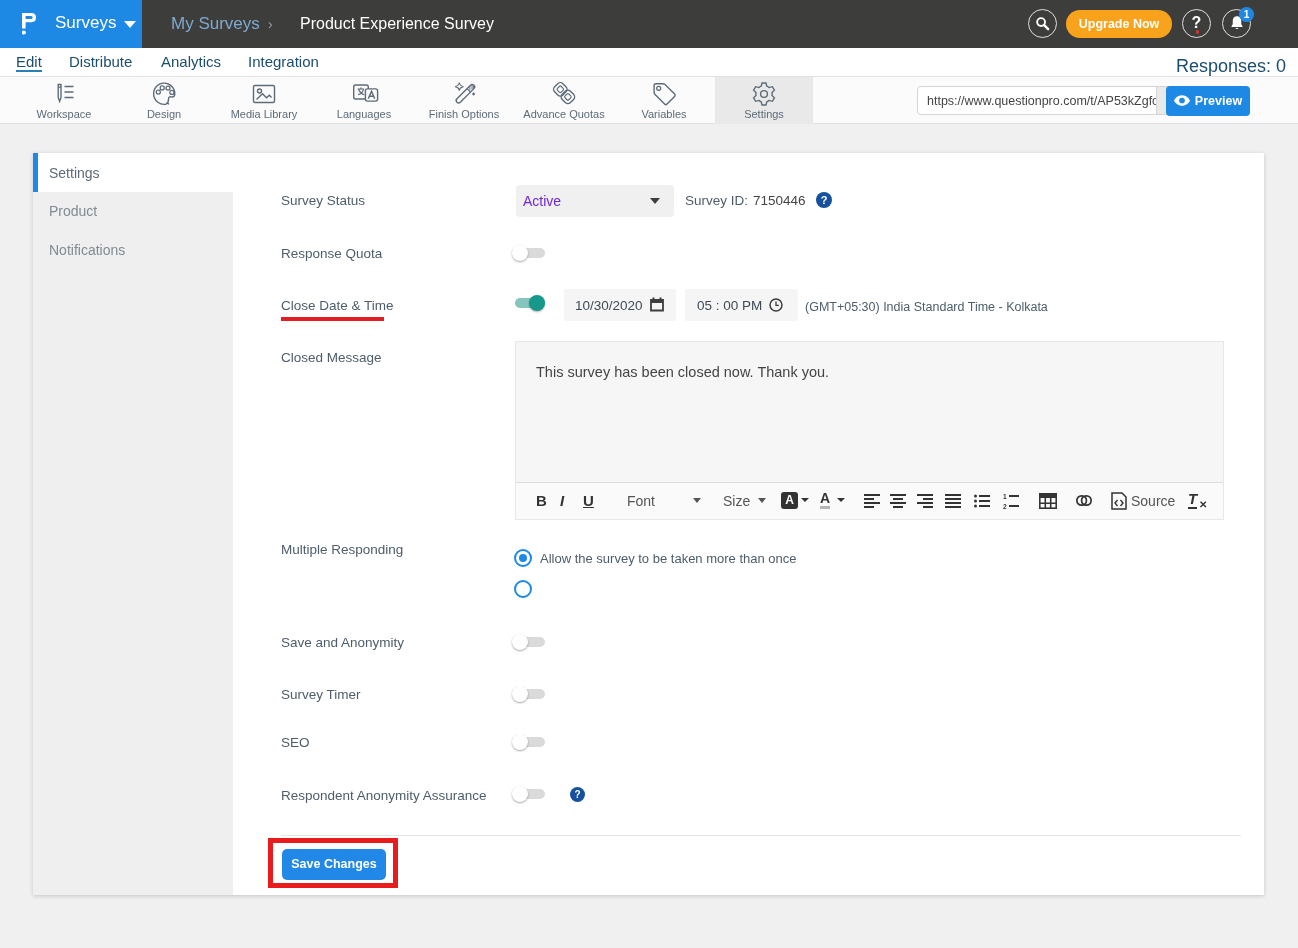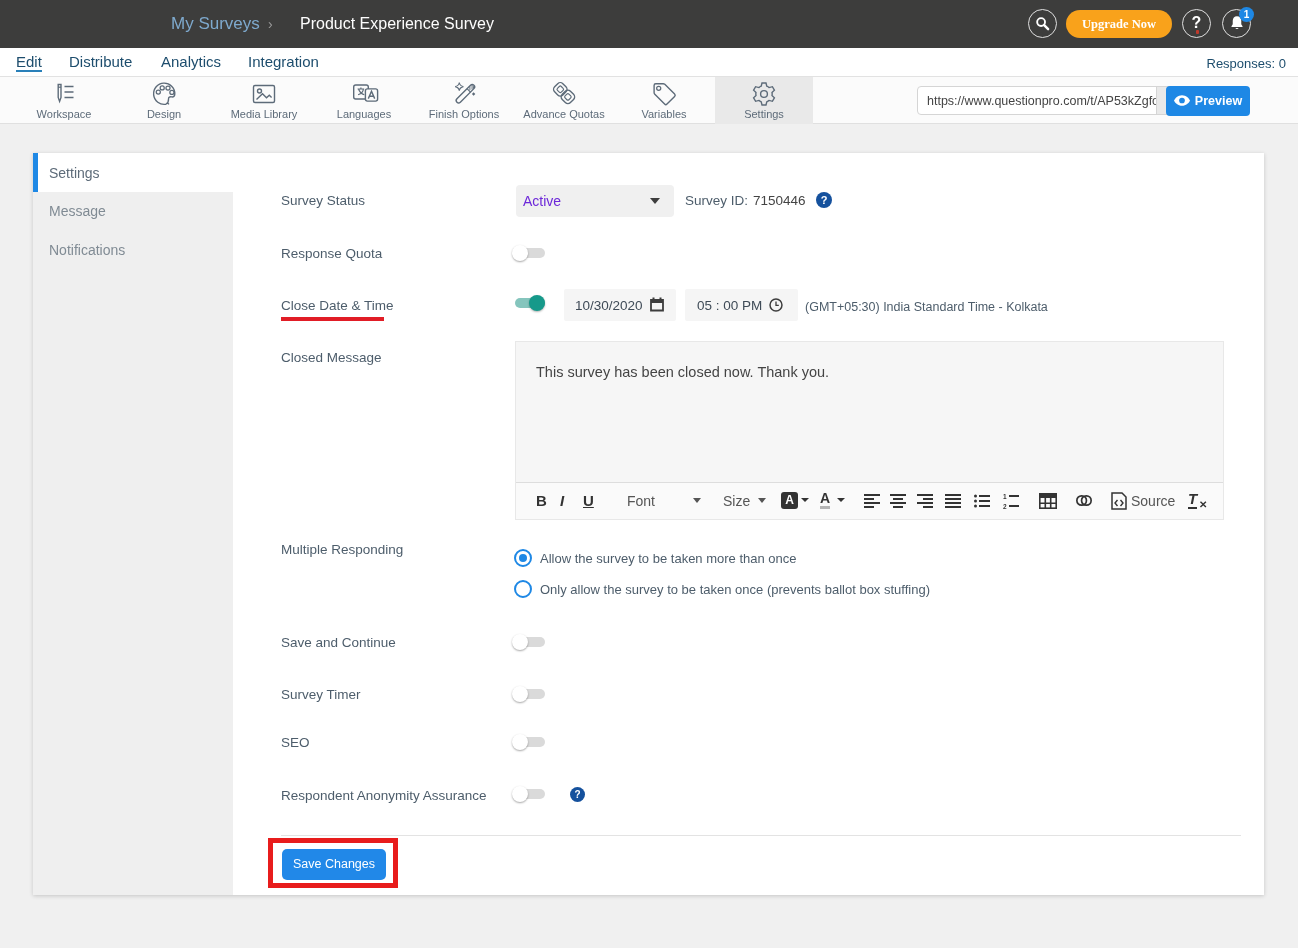--- a/index.html
+++ b/index.html
@@ -9,28 +9,28 @@
 
 
 .header { position:absolute; left:0; top:0; width:1298px; height:48px; background:#3d3d3c; }
 .logo { position:absolute; left:0; top:0; width:142px; height:48px; background:#1e88e5; }
 .logo-text { position:absolute; left:55px; top:13px; color:#fff; font-size:17px; }
 .logo-caret { position:absolute; left:124px; top:21px; width:0; height:0; border-left:6.5px solid transparent; border-right:6.5px solid transparent; border-top:7px solid #fff; }
 .crumb1 { position:absolute; left:171px; top:14px; color:#7ea9cd; font-size:17px; }
 .crumb-sep { position:absolute; left:268px; top:16px; color:#9a9a9a; font-size:14px; }
 .crumb2 { position:absolute; left:300px; top:15px; color:#fdfdfd; font-size:16px; }
 .hicon { position:absolute; top:9px; width:29px; height:29px; border:1.5px solid #e0e0e0; border-radius:50%; color:#fff; text-align:center; }
-.upgrade { position:absolute; left:1066px; top:10px; width:106px; height:28px; background:#f9a21b; border-radius:14px; color:#fff; font-size:12.5px; font-weight:bold; text-align:center; line-height:28px;font-family:Liberation Serif, serif; }
+.upgrade { position:absolute; left:1066px; top:10px; width:106px; height:28px; background:#f9a21b; border-radius:14px; color:#fff; font-size:12.5px; font-weight:bold; text-align:center; line-height:28px; }
 .badge { position:absolute; left:1239px; top:7px; width:15px; height:15px; background:#1e88e5; border-radius:50%; color:#fff; font-size:10px; font-weight:bold; text-align:center; line-height:15px; }
 
 
 .tabrow { position:absolute; left:0; top:48px; width:1298px; height:29px; background:#fff; border-bottom:1px solid #e2e2e2; }
 .tab { position:absolute; top:7px; color:#1d4d6d; font-size:15px; line-height:14px; }
 .tab.active { border-bottom:2px solid #2980b9; padding-bottom:1px; }
-.responses { position:absolute; right:12px; top:8px; color:#1d4d6d; font-size:13px; }
+.responses { position:absolute; right:12px; top:8px; color:#1d4d6d; font-size:18px; }
 
 
 .toolbar { position:absolute; left:0; top:77px; width:1298px; height:47px; background:#fbfbfb; border-bottom:1px solid #e0e0e0; }
 .titem { position:absolute; top:0; width:98px; height:47px; text-align:center; }
 .titem.active { background:#e9e9e9; }
 .titem svg { position:absolute; top:1.5px; left:50%; transform:translateX(-50%); }
 .tlabel { position:absolute; top:31px; width:100%; font-size:11px; color:#5d6b79; }
 .urlbox { position:absolute; left:917px; top:9px; width:277px; height:29px; background:#fff; border:1px solid #d5d5d5; border-radius:4px; }
 .urltext { position:absolute; left:9px; top:7px; font-size:12.5px; color:#444; width:232px; overflow:hidden; white-space:nowrap; }
 .urlpencil { position:absolute; right:0; top:0; width:37px; height:27px; background:#e9e9e9; border-left:1px solid #d5d5d5; border-radius:0 3px 3px 0; text-align:center; }
@@ -57,28 +57,36 @@
 .editor { position:absolute; left:482px; top:188px; width:709px; height:179px; background:#f6f6f6; border:1px solid #e8e8e8; }
 .editor .msg { position:absolute; left:20px; top:22px; font-size:14.5px; color:#444; }
 .etoolbar { position:absolute; left:0; bottom:0; width:707px; height:37px; background:#fafafa; border-top:1px solid #ddd; }
 
 .radio { position:absolute; width:18px; height:18px; border-radius:50%; border:2px solid #1e88e5; background:#fff; }
 .radio.sel::after { content:""; position:absolute; left:3px; top:3px; width:8px; height:8px; background:#1e88e5; border-radius:50%; }
 .radiolabel { position:absolute; font-size:13px; color:#4d5d6b; }
 
 .divider { position:absolute; left:248px; top:682px; width:960px; height:1px; background:#e3e3e3; }
 .redbox { position:absolute; left:235px; top:685px; width:130px; height:50px; border:5px solid #e81c1c; }
-.savebtn { position:absolute; left:249px; top:696px; width:104px; height:31px; background:#2188e8; border-radius:5px; color:#fff; font-size:12.5px; font-weight:normal; text-align:center; line-height:31px; }
+.savebtn { position:absolute; left:249px; top:696px; width:104px; height:31px; background:#2188e8; border-radius:5px; color:#fff; font-size:12.5px; font-weight:bold; text-align:center; line-height:31px; }
 .redline { position:absolute; left:248px; top:164px; width:103px; height:4px; background:#e11d26; }
 </style>
 </head>
 <body>
 <div class="root">
 
   <div class="header">
+    <div class="logo">
+      <svg class="abs" style="left:22px;top:13px" width="15" height="22" viewBox="0 0 15 22">
+        <path fill="#fff" fill-rule="evenodd" d="M0 0 H9.4 Q14 0 14 4.6 Q14 9.2 9.4 9.2 H3.6 V15.6 H0 Z M3.6 3.1 V6.1 H9.2 Q10.6 6.1 10.6 4.6 Q10.6 3.1 9.2 3.1 Z"></path>
+        <circle fill="#fff" cx="1.9" cy="19.6" r="2"></circle>
+      </svg>
+      <div class="logo-text">Surveys</div>
+      <div class="logo-caret"></div>
+    </div>
     <div class="crumb1">My Surveys</div>
     <div class="crumb-sep">›</div>
     <div class="crumb2">Product Experience Survey</div>
     <div class="hicon" style="left:1028px">
       <svg width="15" height="15" viewBox="0 0 16 16" style="margin-top:6px">
           <circle cx="6.5" cy="6.5" r="4.2" fill="none" stroke="#fff" stroke-width="2"></circle>
           <line x1="9.8" y1="9.8" x2="14" y2="14" stroke="#fff" stroke-width="2.6" stroke-linecap="round"></line>
         </svg>
     </div>
     <div class="upgrade">Upgrade Now</div>
@@ -190,21 +198,21 @@
           <path fill="#fff" d="M9 0 C4.5 0 1.2 3.2 0 6 C1.2 8.8 4.5 12 9 12 C13.5 12 16.8 8.8 18 6 C16.8 3.2 13.5 0 9 0 Z"></path>
           <circle cx="9" cy="6" r="3.2" fill="#1e88e5"></circle>
         </svg>Preview</div>
   </div>
 
   <div class="card">
     <div class="sidebar"></div>
     <div class="sideactive">
         <div class="sideitem" style="left:11px; top:12px; color:#5d6b79;">Settings</div>
       </div>
-    <div class="sideitem" style="top:50px; color:#808b94;">Message</div>
+    <div class="sideitem" style="top:50px; color:#808b94;">Product</div>
     <div class="sideitem" style="top:89px; color:#808b94;">Notifications</div>
 
     <div class="flabel" style="top:40px">Survey Status</div>
     <div class="dropdown">
       <div class="abs" style="left:7px; top:8px; font-size:14px; color:#6d28d9;">Active</div>
       <div class="abs" style="right:14px; top:13px; width:0; height:0; border-left:5.5px solid transparent; border-right:5.5px solid transparent; border-top:6px solid #3d3d3d;"></div>
     </div>
     <div class="flabel" style="left:652px; top:40px">Survey ID:</div>
     <div class="abs" style="left:720px; top:40px; font-size:13.5px; color:#444;">7150446</div>
     <div class="helpq" style="left:783px; top:39px">?</div>
@@ -307,23 +315,22 @@
         <span class="abs" style="left:615px; top:10px; font-size:14px; color:#555;">Source</span>
         <span class="abs" style="left:672px; top:8px; font-style:italic; font-weight:bold; font-size:15px; color:#333; border-bottom:2px solid #333; line-height:16px;">T</span>
         <span class="abs" style="left:683px; top:16px; font-size:10px; font-weight:bold; color:#333;">✕</span>
       </div>
     </div>
 
     <div class="flabel" style="top:389px">Multiple Responding</div>
     <div class="radio sel" style="left:481px; top:396px"></div>
     <div class="radiolabel" style="left:507px; top:398px">Allow the survey to be taken more than once</div>
     <div class="radio" style="left:481px; top:427px"></div>
-    <div class="radiolabel" style="left:507px; top:429px">Only allow the survey to be taken once (prevents ballot box stuffing)</div>
-
-    <div class="flabel" style="top:482px">Save and Continue</div>
+
+    <div class="flabel" style="top:482px">Save and Anonymity</div>
     <div class="toggle" style="left:479px; top:480px">
         <div class="track"></div>
         <div class="knob"></div>
       </div>
     <div class="flabel" style="top:534px">Survey Timer</div>
     <div class="toggle" style="left:479px; top:532px">
         <div class="track"></div>
         <div class="knob"></div>
       </div>
     <div class="flabel" style="top:582px">SEO</div>

